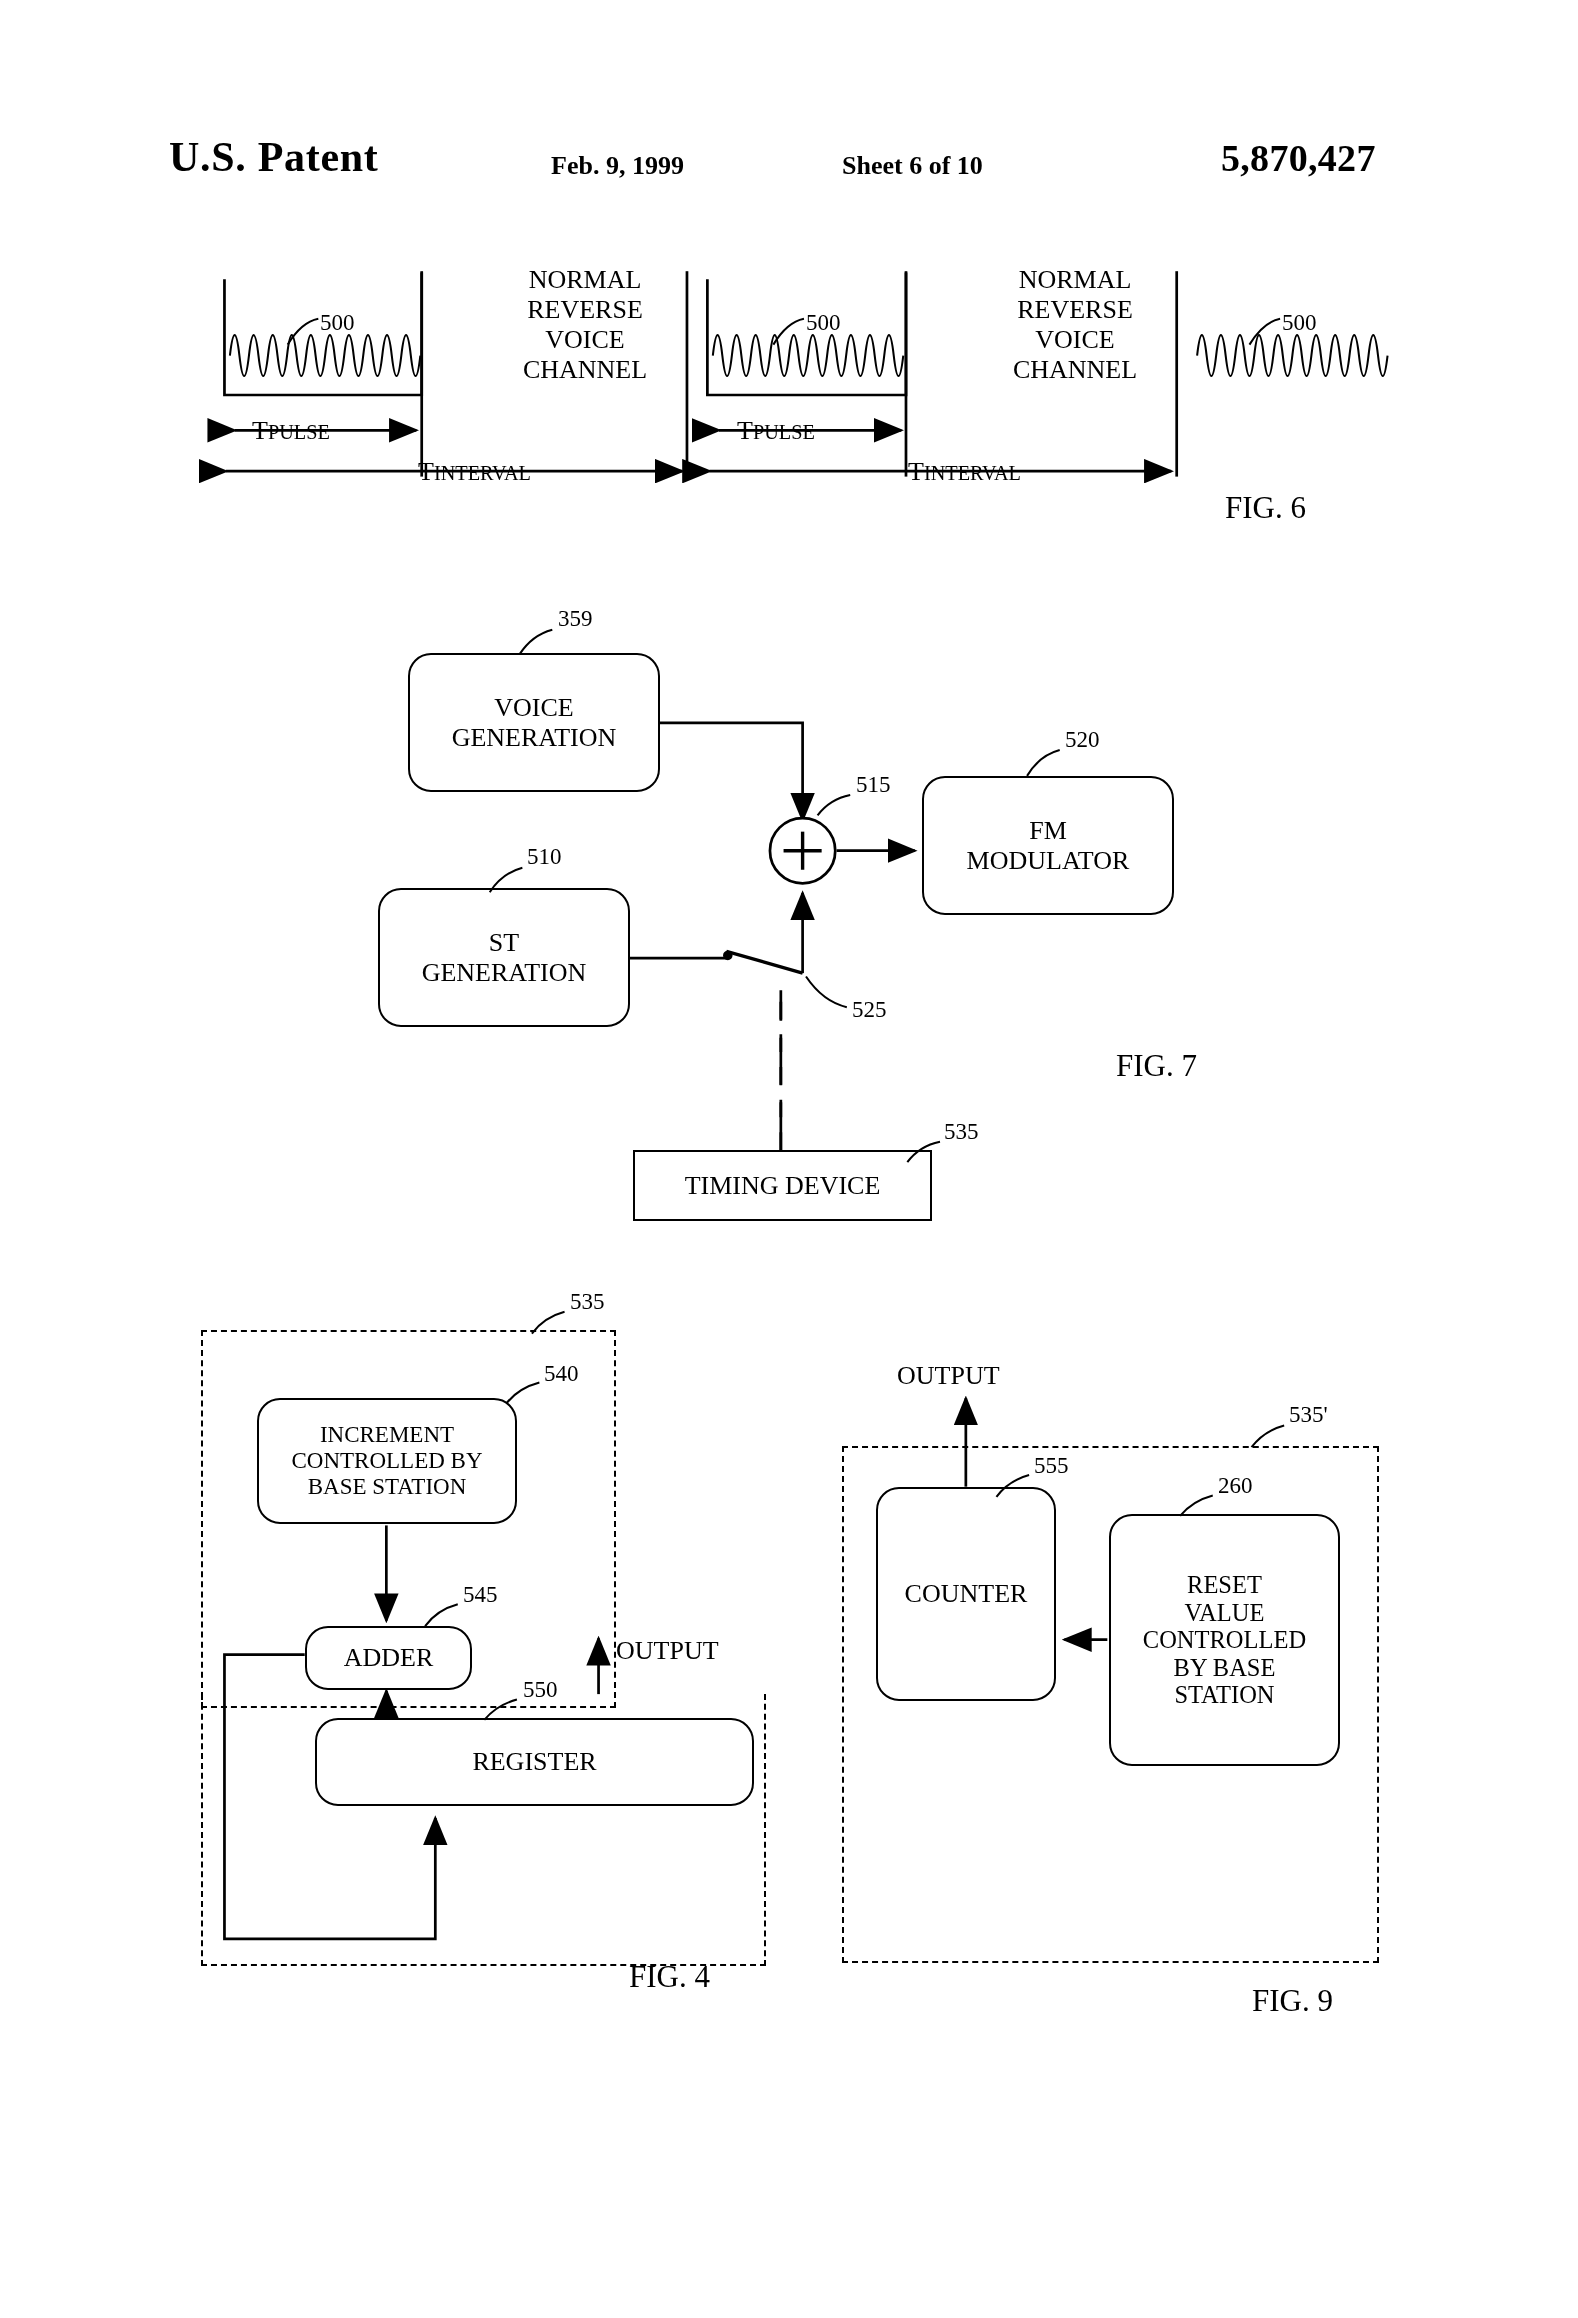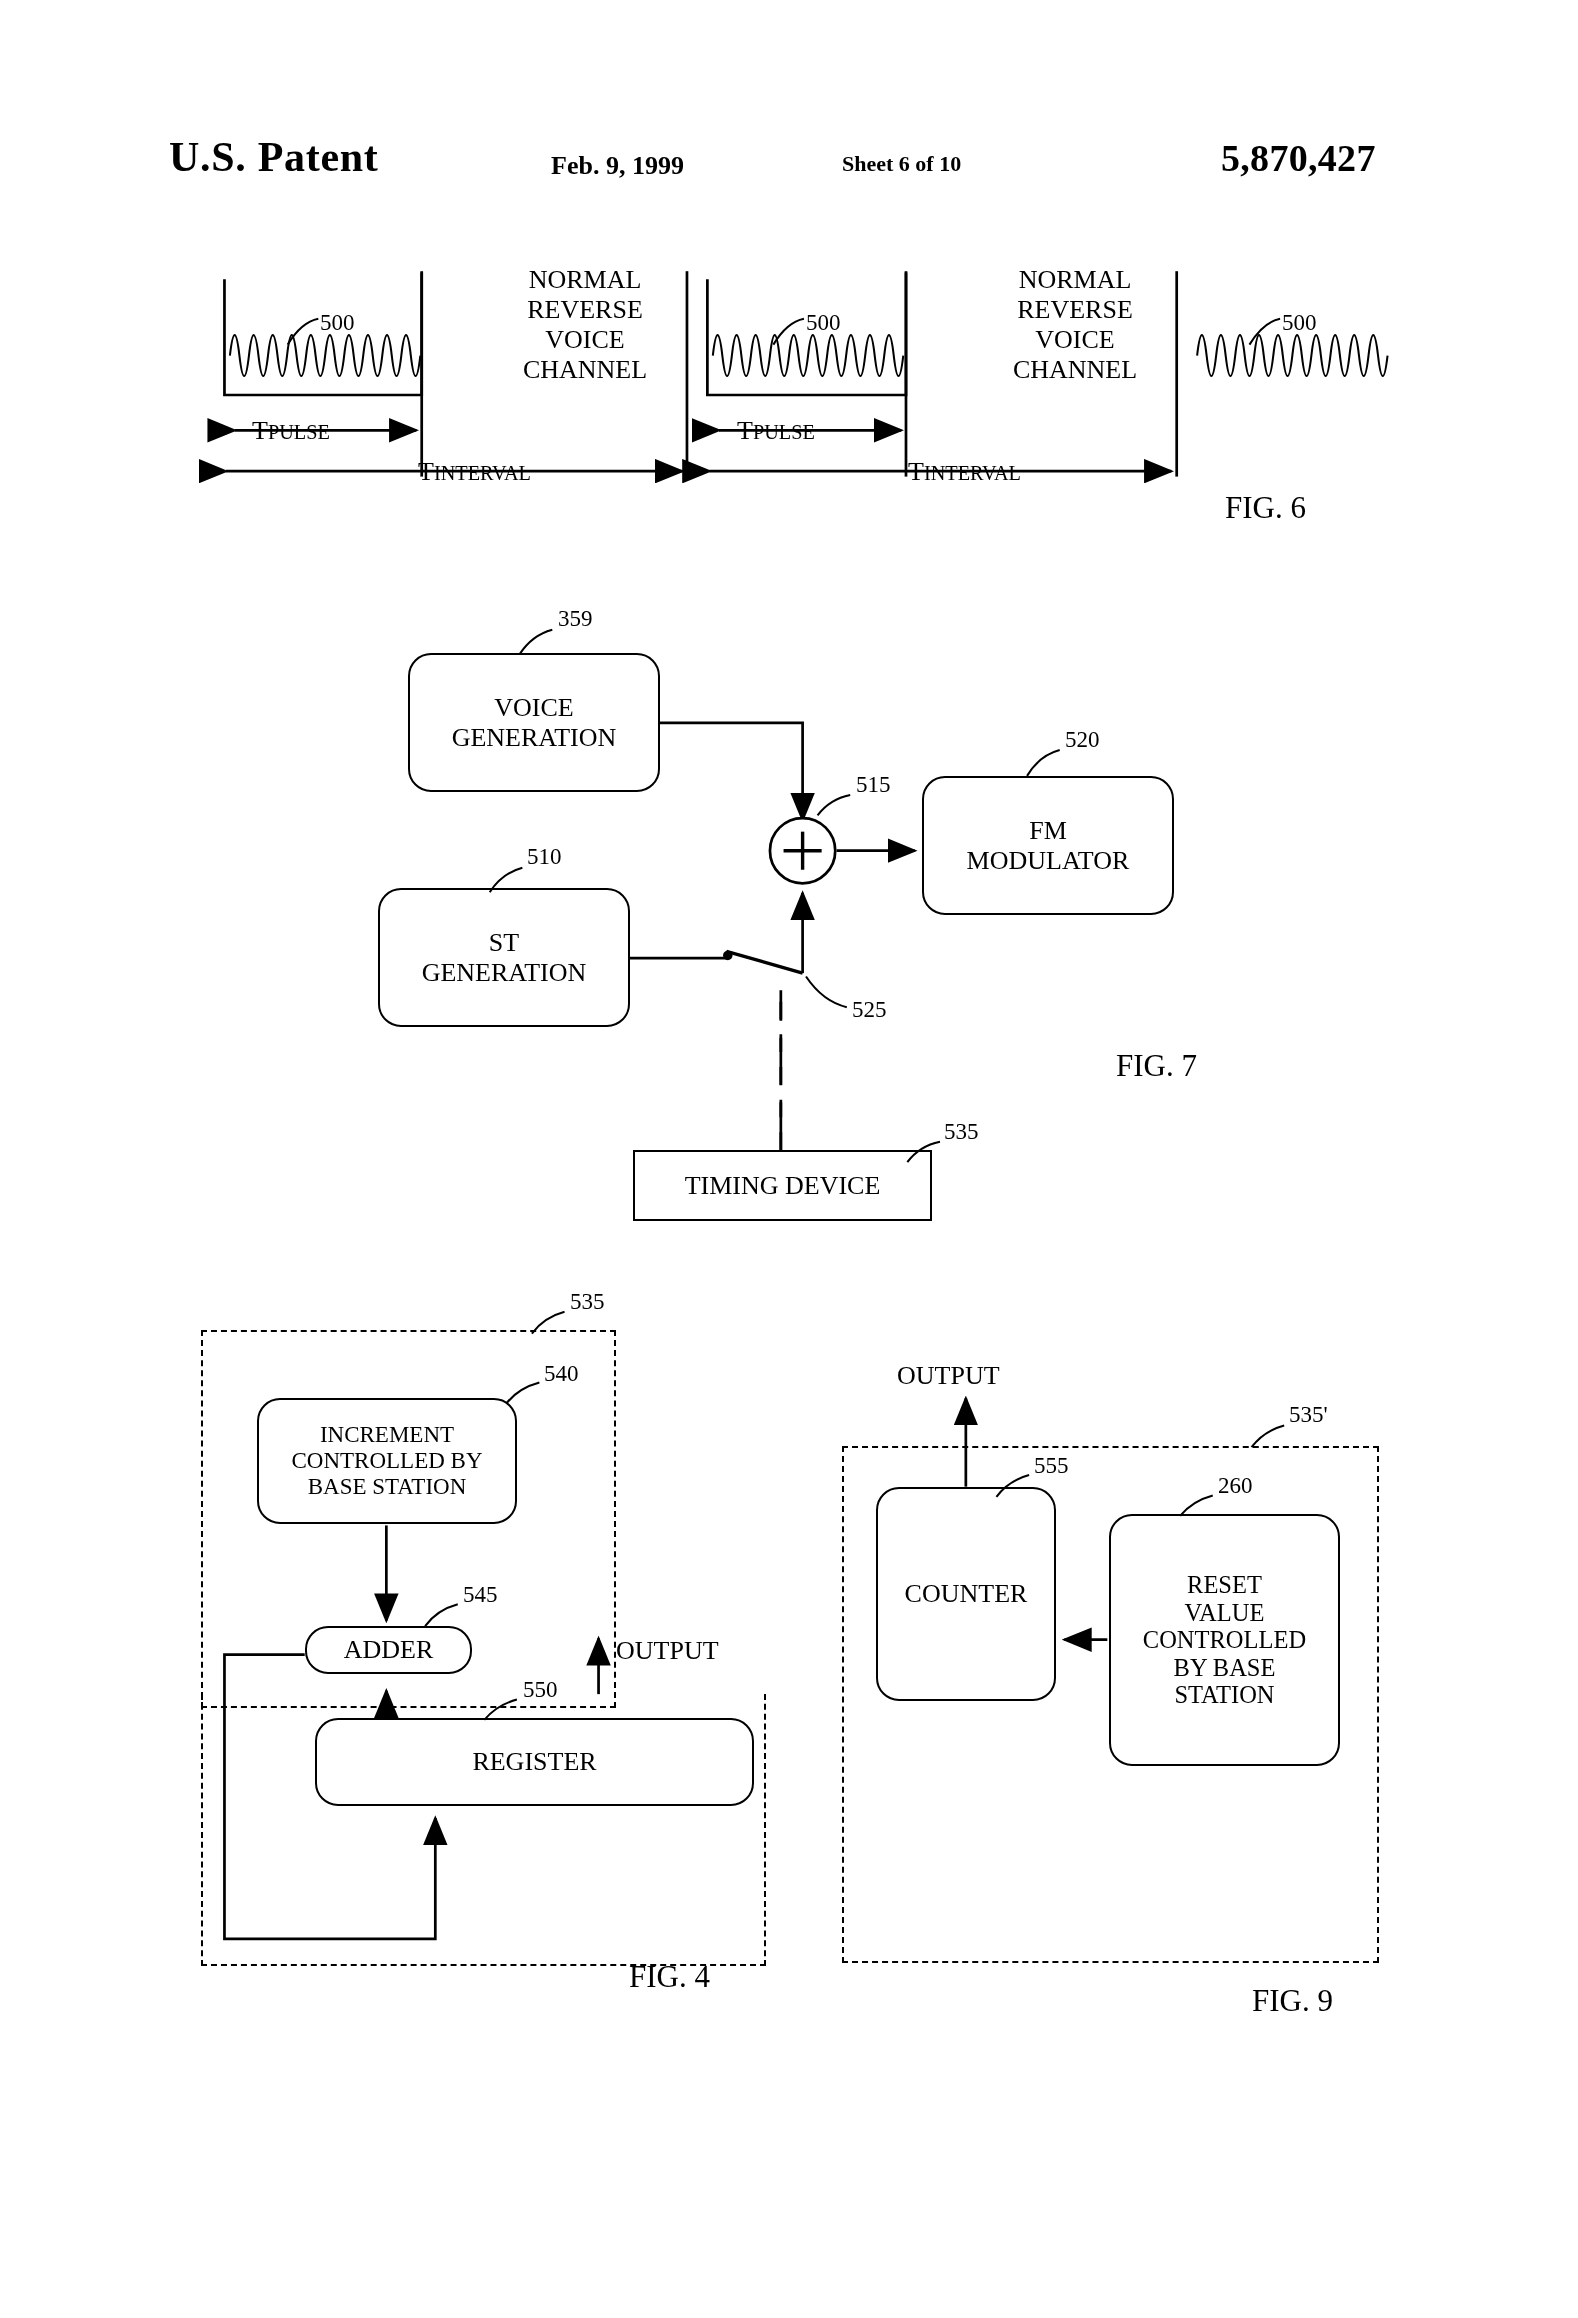--- a/index.html
+++ b/index.html
@@ -27,21 +27,21 @@
     position: absolute;
     left: 551px;
     top: 151px;
     font-size: 26px;
     font-weight: bold;
   }
   #patent-sheet {
     position: absolute;
     left: 842px;
     top: 151px;
-    font-size: 22px;
+    font-size: 26px;
     font-weight: bold;
   }
   #patent-number {
     position: absolute;
     left: 1221px;
     top: 136px;
     font-size: 38px;
     font-weight: bold;
     letter-spacing: 0.3px;
   }
@@ -145,21 +145,21 @@
 <div class="txt" style="left:786px; top:831px; font-size:35px; font-weight:bold;">+</div>
 
 <div class="fig-label" style="left:1116px; top:1048px;">FIG. 7</div>
 
 <div class="dashbox" style="left:201px; top:1330px; width:415px; height:378px;"></div>
 <div class="dashbox" style="left:201px; top:1694px; width:565px; height:272px; border-top:none;"></div>
 
 <div class="box" style="left:257px; top:1398px; width:260px; height:126px; white-space:pre-line; font-size:23px;">INCREMENT
 CONTROLLED BY
 BASE STATION</div>
-<div class="box" style="left:305px; top:1626px; width:167px; height:48px; font-size:26px;">ADDER</div>
+<div class="box" style="left:305px; top:1626px; width:167px; height:64px; font-size:26px;">ADDER</div>
 <div class="box" style="left:286px; top:1718px; width:439px; height:88px; font-size:26px;margin-left:29px;">REGISTER</div>
 <div class="txt" style="left:616px; top:1636px; font-size:26px;">OUTPUT</div>
 
 <div class="ref-num" style="left:570px; top:1289px;">535</div>
 <div class="ref-num" style="left:544px; top:1361px;">540</div>
 <div class="ref-num" style="left:463px; top:1582px;">545</div>
 <div class="ref-num" style="left:523px; top:1677px;">550</div>
 
 <div class="fig-label" style="left:629px; top:1959px;">FIG. 4</div>
 

